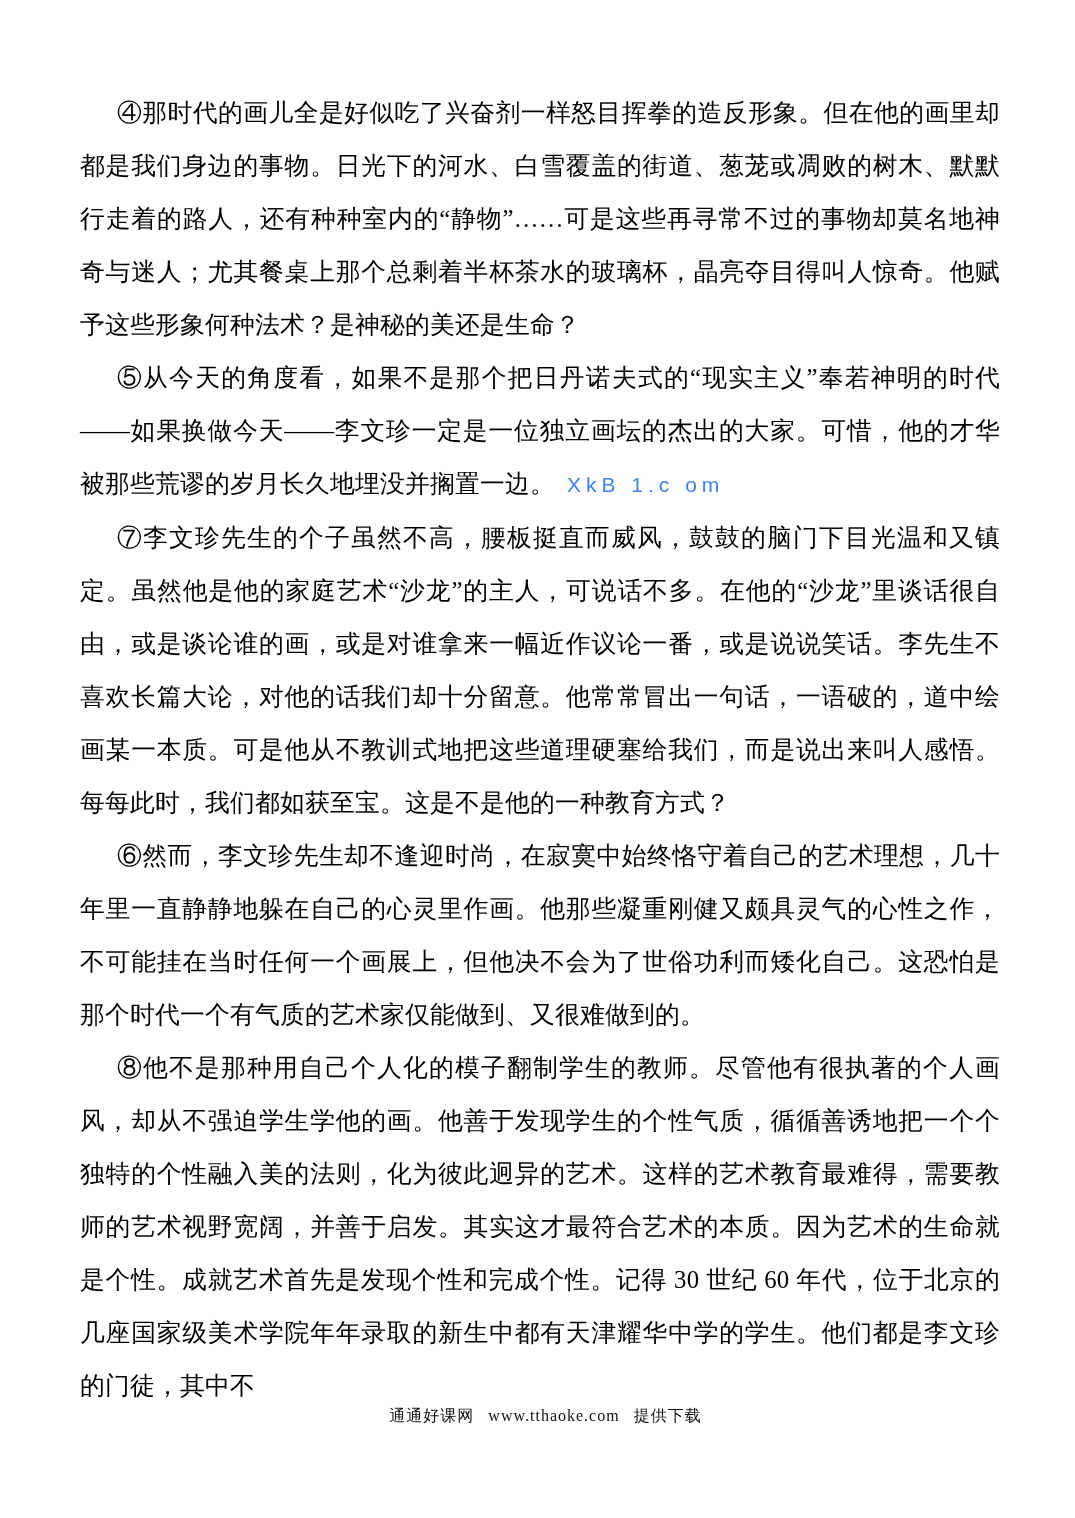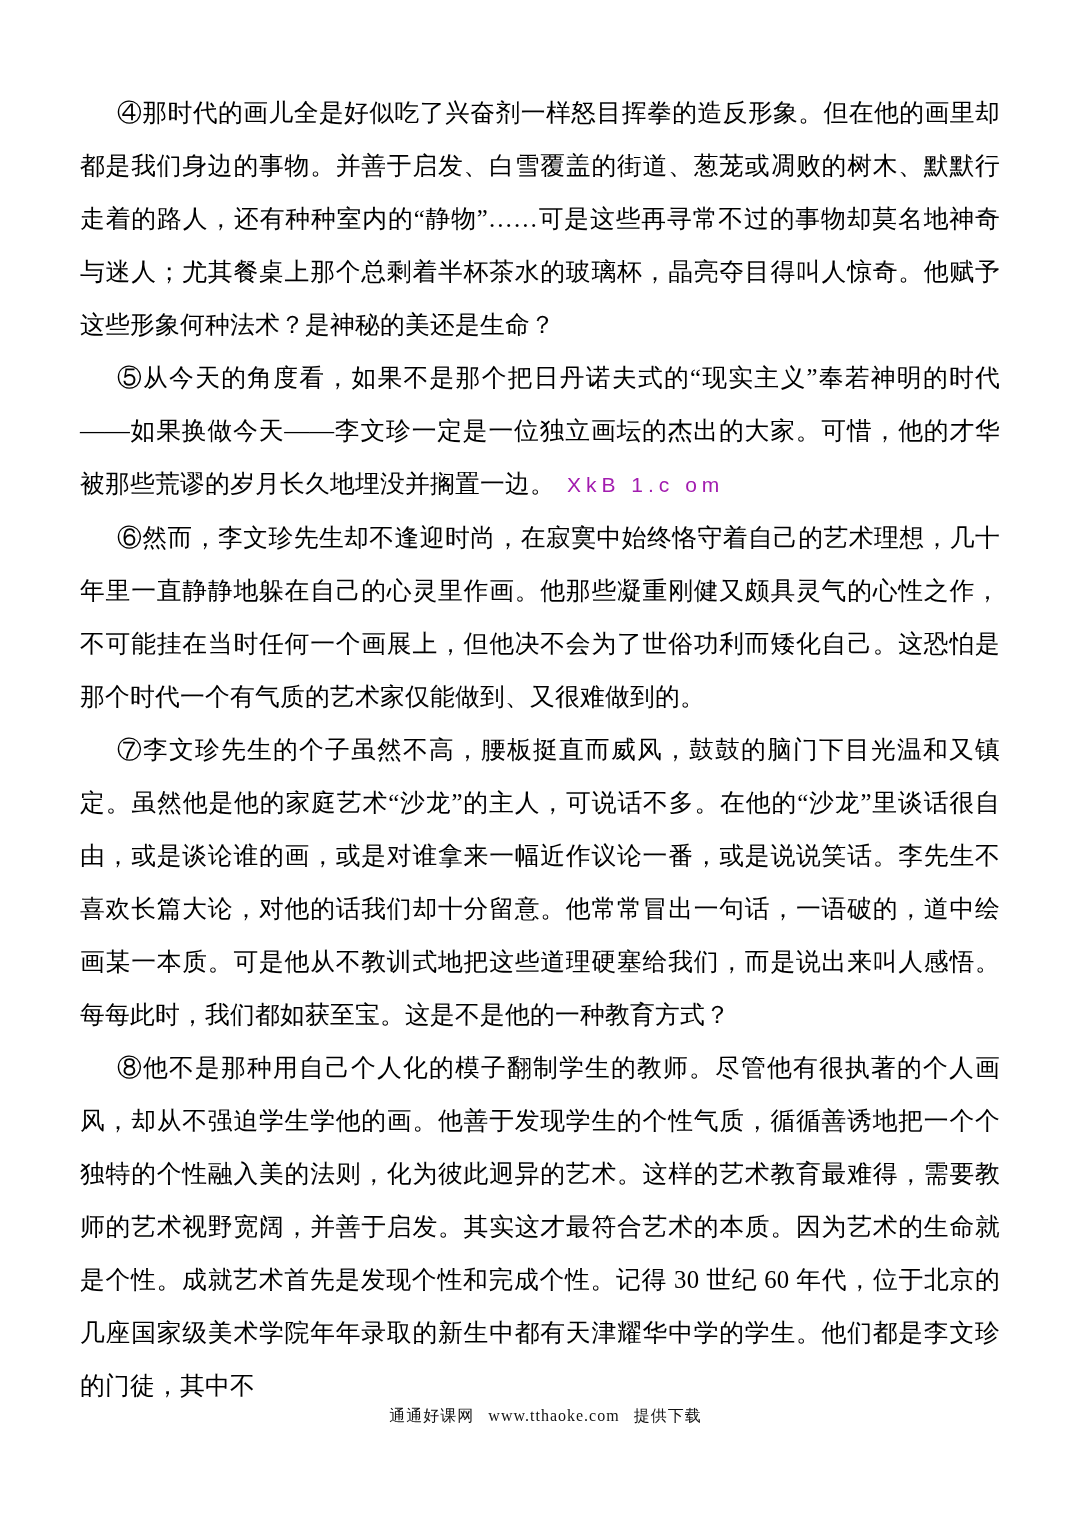--- a/index.html
+++ b/index.html
@@ -24,21 +24,21 @@
     font-size: 24.8px;
     line-height: 53px;
     color: #000000;
     text-align: justify;
     text-justify: inter-ideograph;
     text-indent: 37px;
     letter-spacing: 0.2px;
     word-break: break-all;
   }
   .watermark {
-    color: #a21caf;
+    color: #3b82f6;
     font-size: 21px;
     letter-spacing: 5px;
     padding-left: 12px;
     font-family: "Liberation Sans", "DejaVu Sans", sans-serif;
   }
   .footer {
     position: absolute;
     left: 8px;
     top: 1406px;
     width: 100%;
@@ -48,23 +48,23 @@
     letter-spacing: 1px;
     font-family: "Liberation Serif", "DejaVu Serif", serif;
   }
   .footer span { margin: 0 7px; }
 </style>
 </head>
 <body>
 
 <div class="page">
   <div class="content">
-    <p class="para">④那时代的画儿全是好似吃了兴奋剂一样怒目挥拳的造反形象。但在他的画里却都是我们身边的事物。并善于启发、白雪覆盖的街道、葱茏或凋败的树木、默默行走着的路人，还有种种室内的“静物”……可是这些再寻常不过的事物却莫名地神奇与迷人；尤其餐桌上那个总剩着半杯茶水的玻璃杯，晶亮夺目得叫人惊奇。他赋予这些形象何种法术？是神秘的美还是生命？</p>
+    <p class="para">④那时代的画儿全是好似吃了兴奋剂一样怒目挥拳的造反形象。但在他的画里却都是我们身边的事物。日光下的河水、白雪覆盖的街道、葱茏或凋败的树木、默默行走着的路人，还有种种室内的“静物”……可是这些再寻常不过的事物却莫名地神奇与迷人；尤其餐桌上那个总剩着半杯茶水的玻璃杯，晶亮夺目得叫人惊奇。他赋予这些形象何种法术？是神秘的美还是生命？</p>
     <p class="para"><span>⑤从今天的角度看，如果不是那个把日丹诺夫式的“现实主义”奉若神明的时代——如果换做今天——李文珍一定是一位独立画坛的杰出的大家。可惜，他的才华被那些荒谬的岁月长久地埋没并搁置一边。</span><span class="watermark">XkB 1.c om</span></p>
+    <p class="para">⑦李文珍先生的个子虽然不高，腰板挺直而威风，鼓鼓的脑门下目光温和又镇定。虽然他是他的家庭艺术“沙龙”的主人，可说话不多。在他的“沙龙”里谈话很自由，或是谈论谁的画，或是对谁拿来一幅近作议论一番，或是说说笑话。李先生不喜欢长篇大论，对他的话我们却十分留意。他常常冒出一句话，一语破的，道中绘画某一本质。可是他从不教训式地把这些道理硬塞给我们，而是说出来叫人感悟。每每此时，我们都如获至宝。这是不是他的一种教育方式？</p>
     <p class="para">⑥然而，李文珍先生却不逢迎时尚，在寂寞中始终恪守着自己的艺术理想，几十年里一直静静地躲在自己的心灵里作画。他那些凝重刚健又颇具灵气的心性之作，不可能挂在当时任何一个画展上，但他决不会为了世俗功利而矮化自己。这恐怕是那个时代一个有气质的艺术家仅能做到、又很难做到的。</p>
-    <p class="para">⑦李文珍先生的个子虽然不高，腰板挺直而威风，鼓鼓的脑门下目光温和又镇定。虽然他是他的家庭艺术“沙龙”的主人，可说话不多。在他的“沙龙”里谈话很自由，或是谈论谁的画，或是对谁拿来一幅近作议论一番，或是说说笑话。李先生不喜欢长篇大论，对他的话我们却十分留意。他常常冒出一句话，一语破的，道中绘画某一本质。可是他从不教训式地把这些道理硬塞给我们，而是说出来叫人感悟。每每此时，我们都如获至宝。这是不是他的一种教育方式？</p>
     <p class="para">⑧他不是那种用自己个人化的模子翻制学生的教师。尽管他有很执著的个人画风，却从不强迫学生学他的画。他善于发现学生的个性气质，循循善诱地把一个个独特的个性融入美的法则，化为彼此迥异的艺术。这样的艺术教育最难得，需要教师的艺术视野宽阔，并善于启发。其实这才最符合艺术的本质。因为艺术的生命就是个性。成就艺术首先是发现个性和完成个性。记得 30 世纪 60 年代，位于北京的几座国家级美术学院年年录取的新生中都有天津耀华中学的学生。他们都是李文珍的门徒，其中不</p>
   </div>
 
   <div class="footer">
     <span>通通好课网</span><span>www.tthaoke.com</span><span>提供下载</span>
   </div>
 </div>
 
 </body></html>

